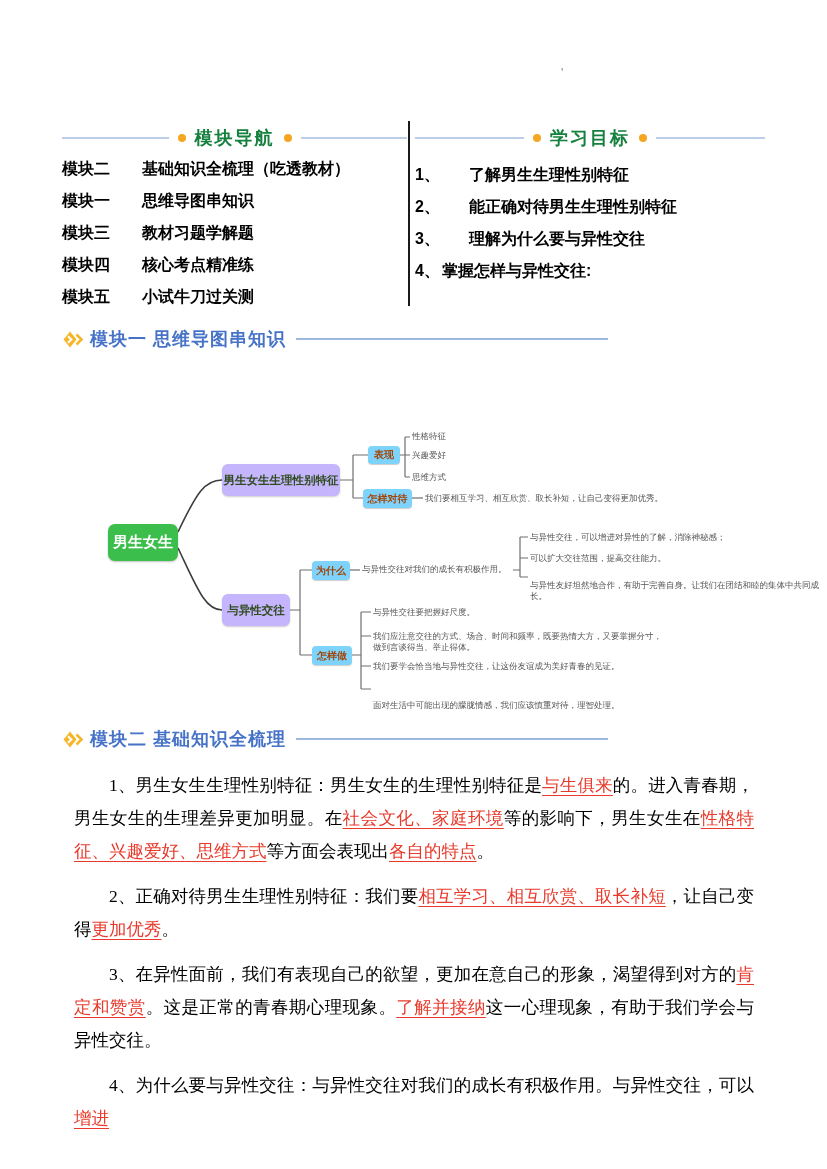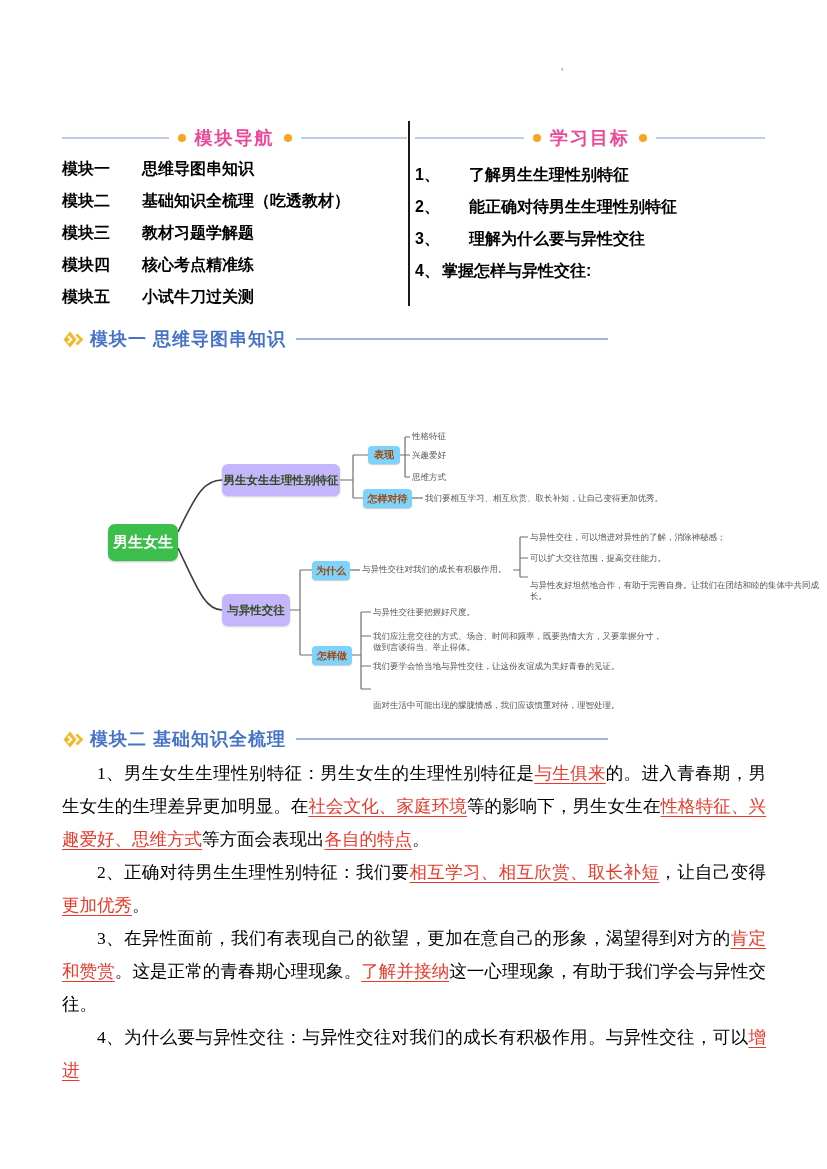--- a/index.html
+++ b/index.html
@@ -11,21 +11,21 @@
              font-family:"Liberation Serif",serif;font-weight:700;font-size:28px;color:#000;letter-spacing:1px;}
   .stray{position:absolute;left:561px;top:66px;font-size:12px;color:#8b8b80;}
 
   
   .col{position:absolute;top:126px;}
   .col-left{left:62px;width:345px;}
   .col-right{left:415px;width:350px;}
   .col-header{display:flex;align-items:center;height:24px;}
   .hline{flex:1;height:2px;background:#bccde8;}
   .dot{width:8px;height:8px;border-radius:50%;background:#f5a623;margin:0 9px;flex:0 0 auto;}
-  .col-header .hdr-text{font-size:18px;font-weight:700;color:#ec4899;letter-spacing:2px;}
+  .col-header .hdr-text{font-size:18px;font-weight:700;color:#15803d;letter-spacing:2px;}
   .nav-list{margin-top:8px;display:flex;flex-direction:column;gap:10px;}
   .nav-row{display:flex;height:22px;align-items:center;font-size:16px;font-weight:700;color:#000;}
   .nav-row .mod-label{width:62px;flex:0 0 auto;margin-right:18px;}
   .goal-list{margin-top:14px;display:flex;flex-direction:column;gap:10px;}
   .goal-row{display:flex;height:22px;align-items:center;font-size:16px;font-weight:700;color:#000;}
   .goal-row.tabbed .goal-num{width:52px;flex:0 0 auto;}
   .goal-row .goal-num{margin-right:2px;}
   .col-divider{position:absolute;left:408px;top:121px;width:2px;height:185px;background:#1a1a1a;}
 
   
@@ -49,46 +49,46 @@
   .mm-o2{left:278px;top:69px;width:49px;height:19px;}
   .mm-o3{left:227px;top:141px;width:38px;height:19px;}
   .mm-o4{left:227px;top:226px;width:40px;height:19px;}
   .mm-leaf{position:absolute;font-size:8.5px;color:#555;line-height:11px;white-space:nowrap;}
   .mm-leaf.wrap{white-space:normal;}
 
   
   .body-text{position:absolute;left:62px;top:757px;width:704px;
              font-family:"Liberation Serif",serif;font-size:17.5px;line-height:33px;color:#000;
              text-align:justify;}
-  .body-text p{margin:0;text-indent:35px;}
+  .body-text p{margin:12px;text-indent:35px;}
   .hl{color:#e8392b;text-decoration:underline;text-underline-offset:4px;text-decoration-thickness:1px;}
 </style>
 </head>
 <body>
 
 <div class="sheet">
 
   <span class="stray">'</span>
 
   <div class="col col-left">
     <div class="col-header">
       <span class="hline"></span>
       <span class="dot"></span>
       <span class="hdr-text">模块导航</span>
       <span class="dot"></span>
       <span class="hline"></span>
     </div>
     <div class="nav-list">
       <div class="nav-row">
+        <span class="mod-label">模块二</span>
+        <span>基础知识全梳理（吃透教材）</span>
+      </div>
+      <div class="nav-row">
         <span class="mod-label">模块一</span>
         <span>思维导图串知识</span>
-      </div>
-      <div class="nav-row">
-        <span class="mod-label">模块二</span>
-        <span>基础知识全梳理（吃透教材）</span>
       </div>
       <div class="nav-row">
         <span class="mod-label">模块三</span>
         <span>教材习题学解题</span>
       </div>
       <div class="nav-row">
         <span class="mod-label">模块四</span>
         <span>核心考点精准练</span>
       </div>
       <div class="nav-row">

